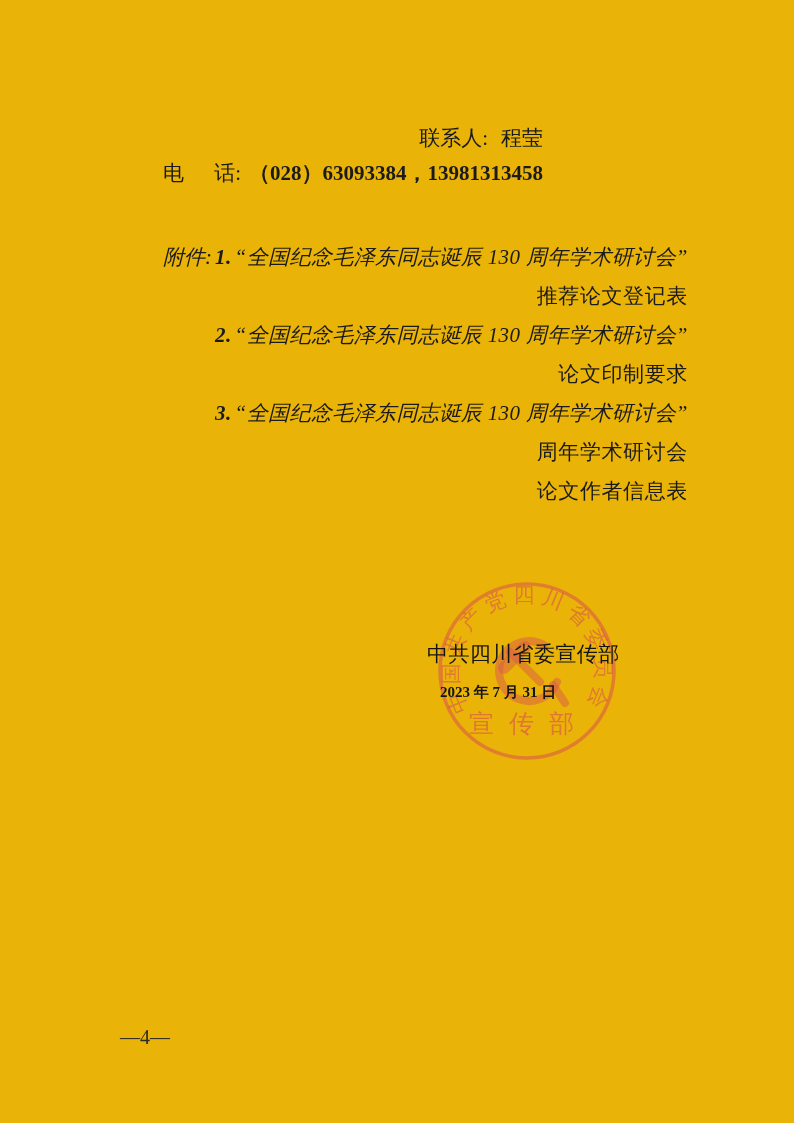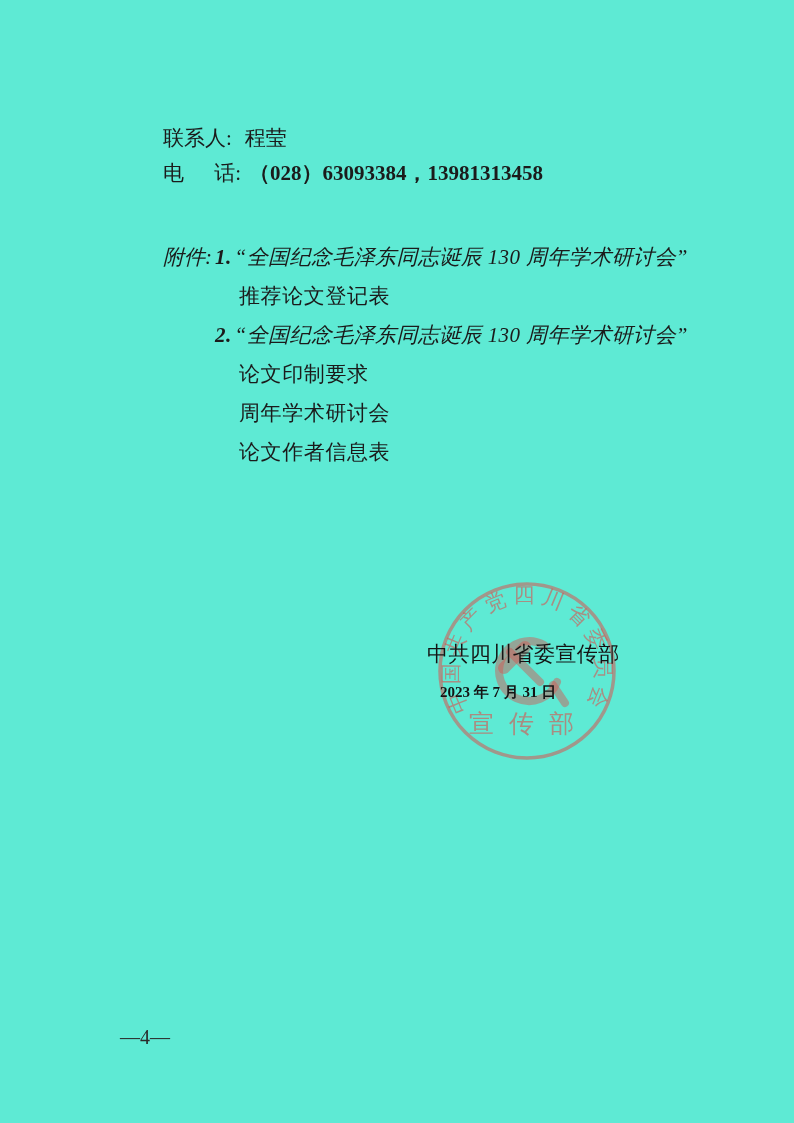--- a/index.html
+++ b/index.html
@@ -4,24 +4,25 @@
 <style>
   html, body {
     margin: 0;
     padding: 0;
     background: #ffffff;
   }
   .page {
     position: relative;
     width: 794px;
     height: 1123px;
-    background: #5eead4;
+    background: #eab308;
     overflow: hidden;
     font-family: "Liberation Serif", "DejaVu Serif", serif;
     color: #1b1b1b;
+    text-align: right;
   }
   
   .contact {
     position: absolute;
     left: 163px;
     top: 121px;
     font-size: 21px;
     line-height: 35px;
   }
   .contact-line { white-space: nowrap; }
@@ -140,20 +141,21 @@
           <div class="att-title"><span class="att-num">1.</span><span>“全国纪念毛泽东同志诞辰 130 周年学术研讨会”</span></div>
           <div class="att-sub">推荐论文登记表</div>
         </div>
 
         <div class="att-item">
           <div class="att-title"><span class="att-num">2.</span><span>“全国纪念毛泽东同志诞辰 130 周年学术研讨会”</span></div>
           <div class="att-sub">论文印制要求</div>
         </div>
 
         <div class="att-item">
+          <div class="att-title"><span class="att-num">3.</span><span>“全国纪念毛泽东同志诞辰 130 周年学术研讨会”</span></div>
           <div class="att-sub">周年学术研讨会</div>
         </div>
 
         <div class="att-item">
           <div class="att-sub">论文作者信息表</div>
         </div>
 
       </div>
     </div>
   </div>

